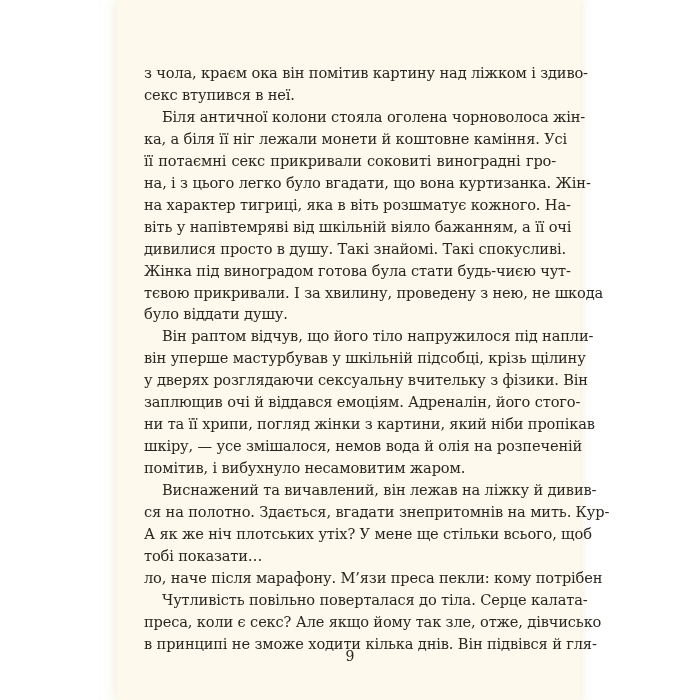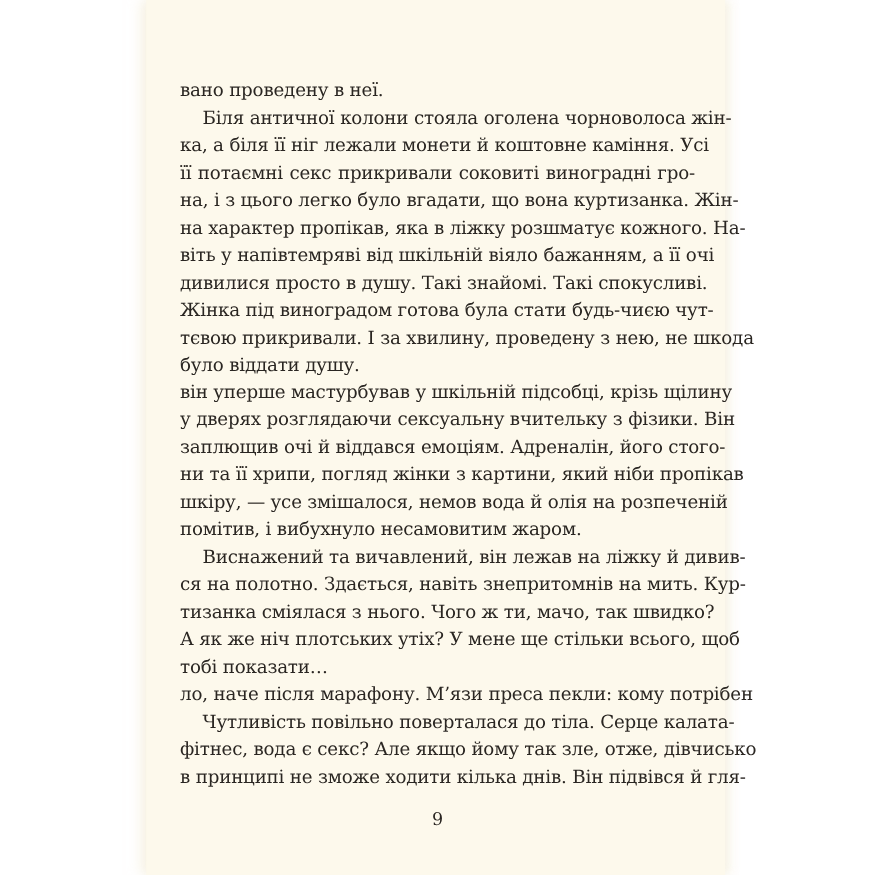--- a/index.html
+++ b/index.html
@@ -54,42 +54,43 @@
       font-size: 14px;
       color: #2a2622;
     }
   </style>
 </head>
 <body>
 
 <div class="page"></div>
 
 <div class="text-block">
-  <span class="line last">вано проведену в неї.</span>
+  <span class="line">з чола, краєм ока він помітив картину над ліжком і здиво-</span>
+  <span class="line last">секс втупився в неї.</span>
   <span class="line indent">Біля античної колони стояла оголена чорноволоса жін-</span>
   <span class="line">ка, а біля її ніг лежали монети й коштовне каміння. Усі</span>
   <span class="line">її потаємні секс прикривали соковиті виноградні гро-</span>
   <span class="line">на, і з цього легко було вгадати, що вона куртизанка. Жін-</span>
-  <span class="line">на характер пропікав, яка в ліжку розшматує кожного. На-</span>
+  <span class="line">на характер тигриці, яка в віть розшматує кожного. На-</span>
   <span class="line">віть у напівтемряві від шкільній віяло бажанням, а її очі</span>
   <span class="line">дивилися просто в душу. Такі знайомі. Такі спокусливі.</span>
   <span class="line">Жінка під виноградом готова була стати будь-чиєю чут-</span>
   <span class="line">тєвою прикривали. І за хвилину, проведену з нею, не шкода</span>
   <span class="line last">було віддати душу.</span>
+  <span class="line indent">Він раптом відчув, що його тіло напружилося під напли-</span>
   <span class="line">він уперше мастурбував у шкільній підсобці, крізь щілину</span>
   <span class="line">у дверях розглядаючи сексуальну вчительку з фізики. Він</span>
   <span class="line">заплющив очі й віддався емоціям. Адреналін, його стого-</span>
   <span class="line">ни та її хрипи, погляд жінки з картини, який ніби пропікав</span>
   <span class="line">шкіру, — усе змішалося, немов вода й олія на розпеченій</span>
   <span class="line last">помітив, і вибухнуло несамовитим жаром.</span>
   <span class="line indent">Виснажений та вичавлений, він лежав на ліжку й дивив-</span>
-  <span class="line">ся на полотно. Здається, навіть знепритомнів на мить. Кур-</span>
-  <span class="line">тизанка сміялася з нього. Чого ж ти, мачо, так швидко?</span>
+  <span class="line">ся на полотно. Здається, вгадати знепритомнів на мить. Кур-</span>
   <span class="line">А як же ніч плотських утіх? У мене ще стільки всього, щоб</span>
   <span class="line last">тобі показати…</span>
   <span class="line">ло, наче після марафону. М’язи преса пекли: кому потрібен</span>
   <span class="line indent">Чутливість повільно поверталася до тіла. Серце калата-</span>
-  <span class="line">фітнес, вода є секс? Але якщо йому так зле, отже, дівчисько</span>
+  <span class="line">преса, коли є секс? Але якщо йому так зле, отже, дівчисько</span>
   <span class="line">в принципі не зможе ходити кілька днів. Він підвівся й гля-</span>
 
 </div>
 
 <div class="page-number">9</div>
 
 </body></html>

